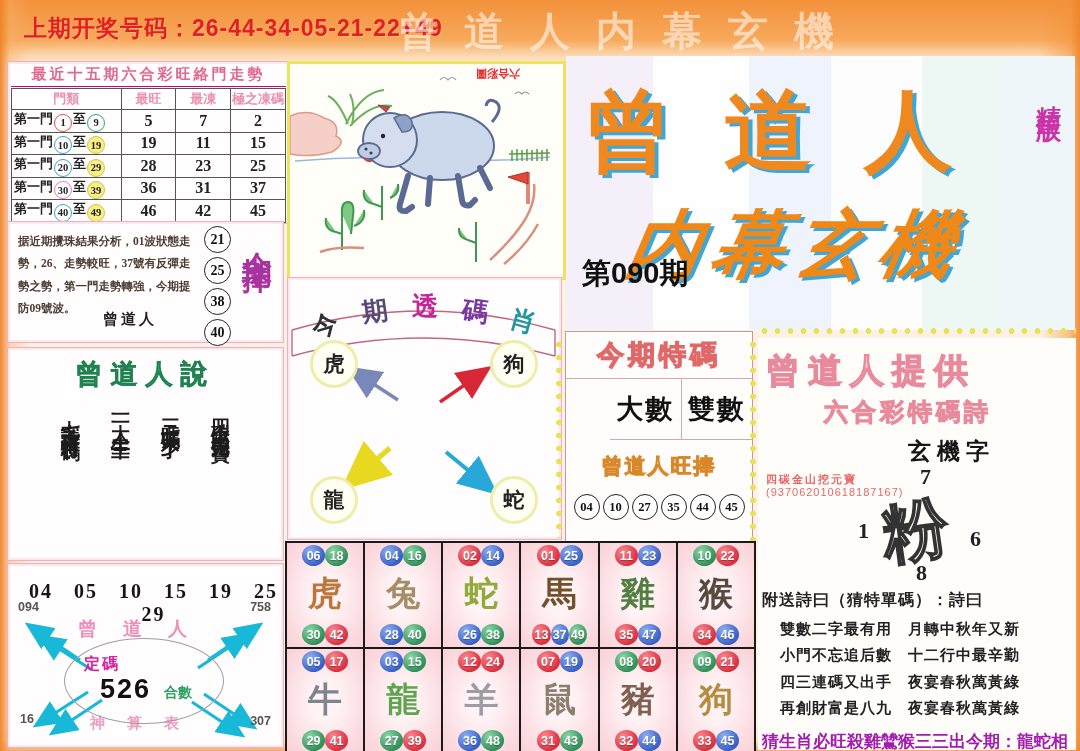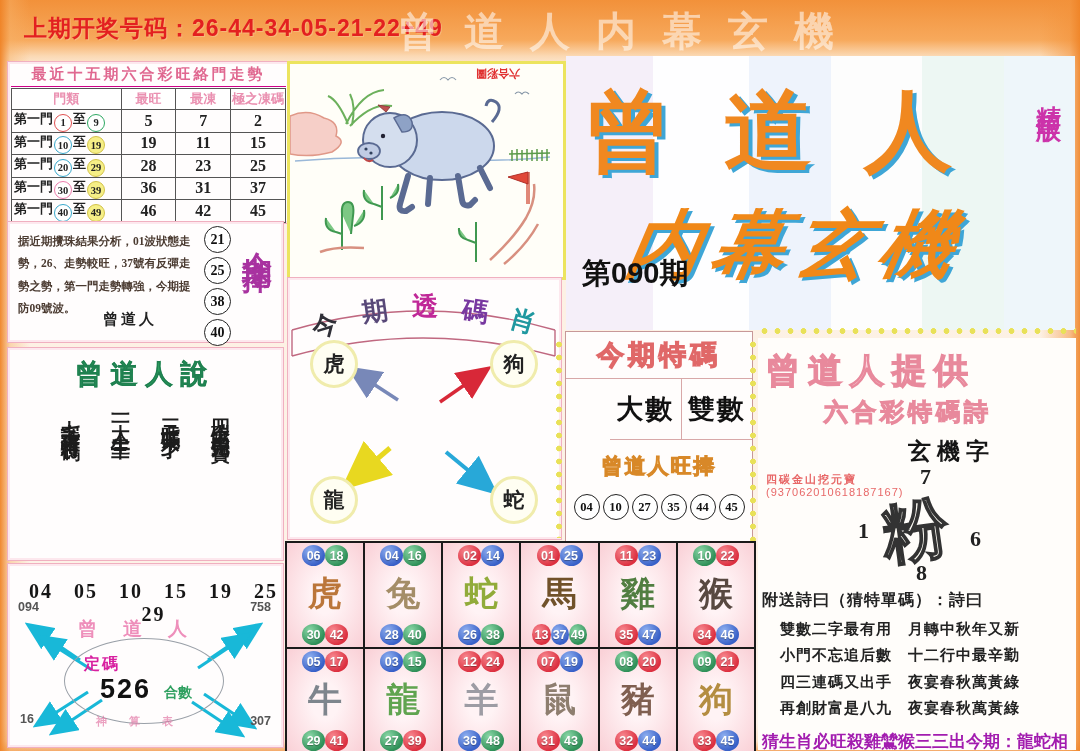--- a/index.html
+++ b/index.html
@@ -46,21 +46,21 @@
   #says .s-col{writing-mode:vertical-rl;font-size:19px;font-weight:bold;color:#1c1c1c;font-family:"Liberation Serif",serif;letter-spacing:4px;height:155px;}
 
   
   #fixed{left:7px;top:563px;width:275px;height:183px;}
   #fixed .f-numbers{position:absolute;left:0;top:16px;width:100%;text-align:center;font-size:20px;font-weight:bold;font-family:"Liberation Serif",serif;color:#161616;letter-spacing:2px;word-spacing:14px;padding-left:8px;}
   #fixed .f-brand{position:absolute;left:0;top:52px;width:100%;text-align:center;color:#ec7cb0;font-size:19px;font-weight:bold;letter-spacing:26px;font-family:"Liberation Serif",serif;opacity:.85;}
   #fixed .f-ellipse{position:absolute;left:56px;top:74px;width:158px;height:84px;border:1.5px solid #9aa0a8;border-radius:50%;}
   #fixed .f-label{position:absolute;left:76px;top:90px;color:#d820a0;font-size:16px;font-weight:bold;letter-spacing:2px;}
   #fixed .f-code{position:absolute;left:92px;top:110px;font-size:27px;font-weight:bold;color:#111;letter-spacing:2px;}
   #fixed .f-suffix{position:absolute;left:156px;top:120px;font-size:14px;font-weight:bold;color:#2fa060;}
-  #fixed .f-footer{position:absolute;left:0;top:150px;width:100%;text-align:center;color:rgba(225,110,160,.65);font-size:11px;font-weight:bold;letter-spacing:22px;font-family:"Liberation Serif",serif;}
+  #fixed .f-footer{position:absolute;left:0;top:150px;width:100%;text-align:center;color:rgba(225,110,160,.65);font-size:15px;font-weight:bold;letter-spacing:22px;font-family:"Liberation Serif",serif;}
   .f-corner{position:absolute;font-size:12.5px;color:#555;font-weight:bold;}
 
   
   #picture{left:287px;top:61px;width:273px;height:213px;background:#fffef8;border:3px solid #ece45e;box-shadow:none;}
 
   
   #transparent{left:287px;top:277px;width:273px;height:261px;}
   .arc-char{position:absolute;font-size:26px;font-weight:bold;font-family:"Liberation Serif",serif;}
   .z-circle{position:absolute;width:42px;height:42px;border:3px solid #f0ecac;background:#fffef2;border-radius:50%;display:flex;align-items:center;justify-content:center;font-size:21px;font-weight:bold;color:#222;font-family:"Liberation Serif",serif;}
 

